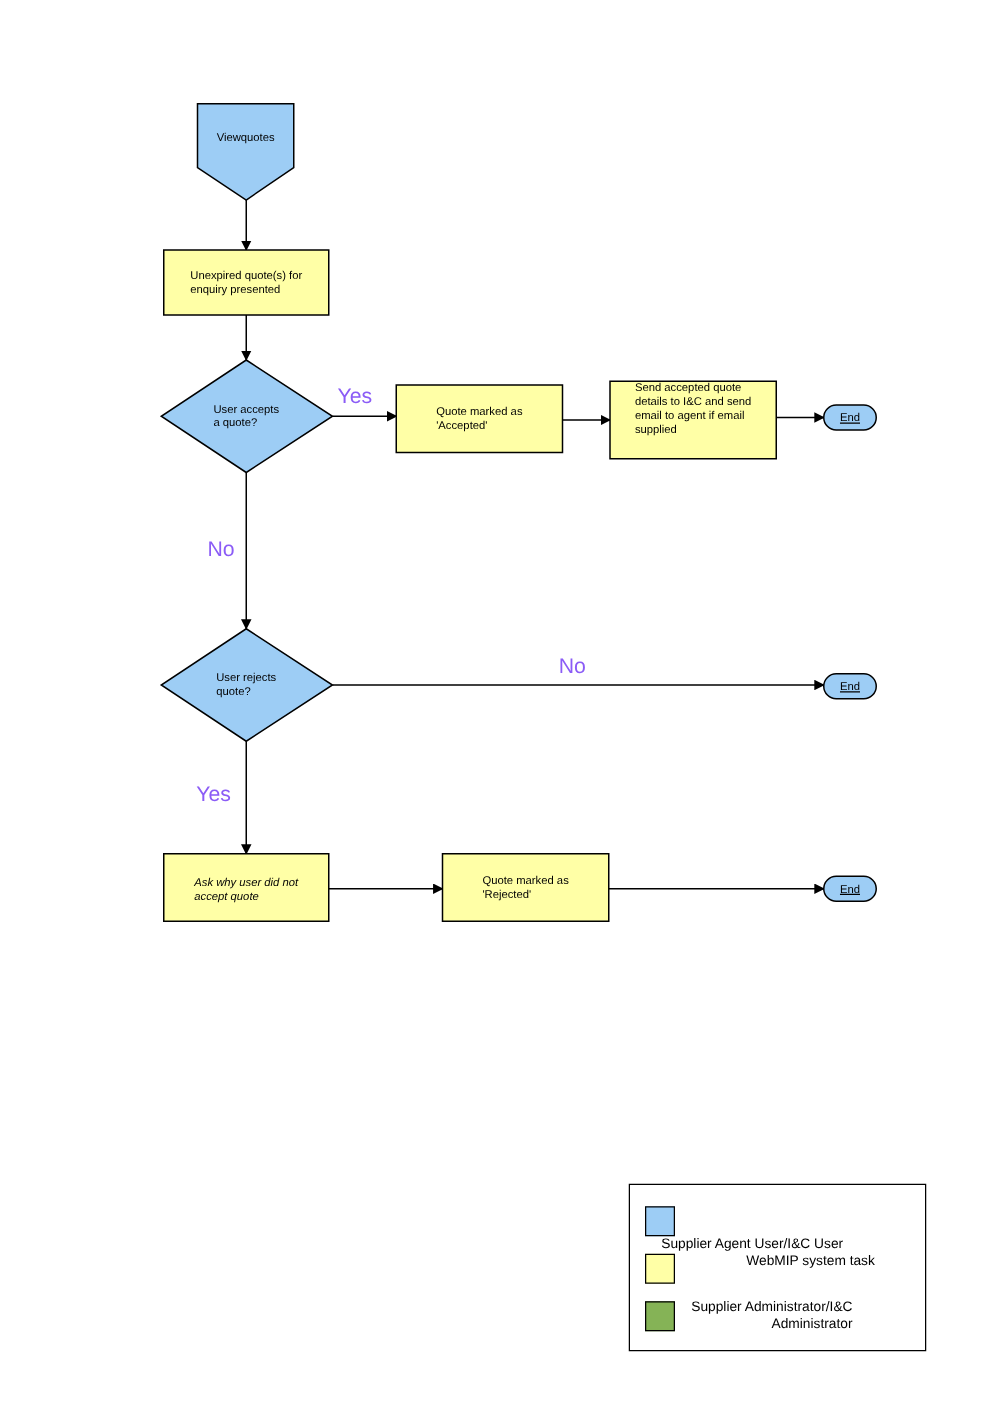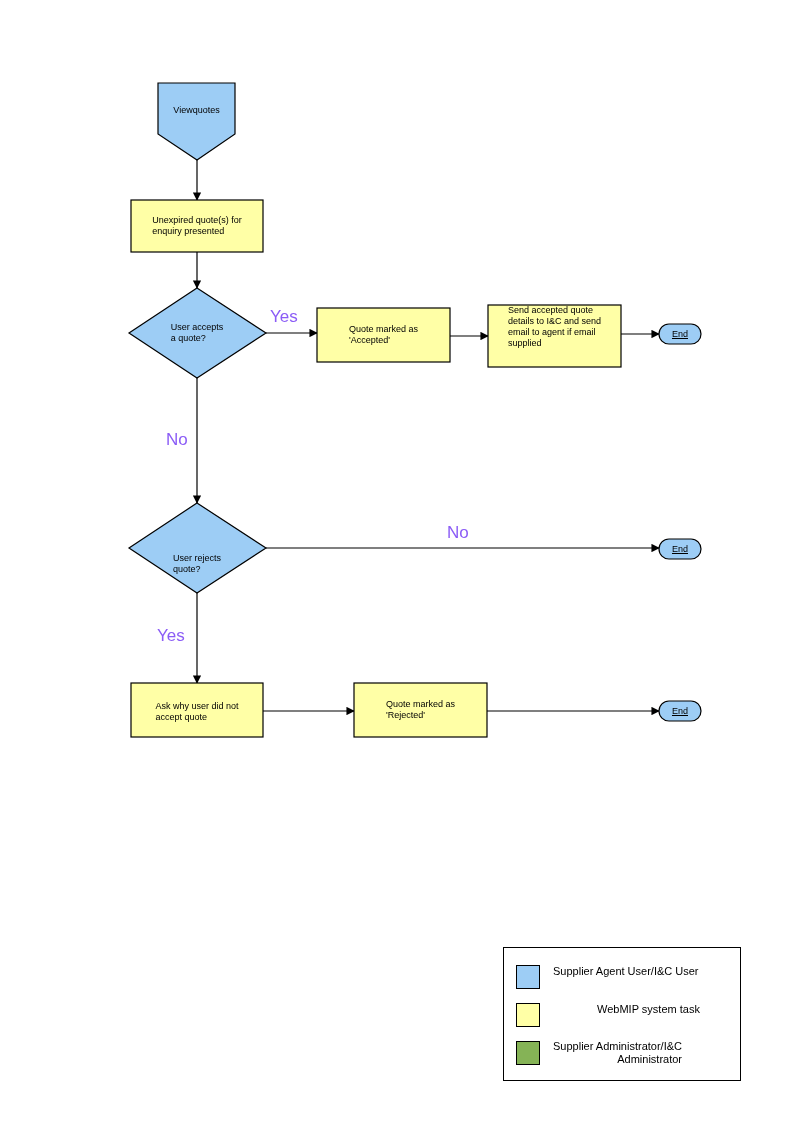--- a/index.html
+++ b/index.html
@@ -152,44 +152,44 @@
   <div class="node-label" style="left:317px; top:308px; width:133px; height:54px;">Quote  marked as
 'Accepted'</div>
 
   <div class="node-label" style="left:488px; top:305px; width:133px; height:44px;">Send accepted quote
 details to I&amp;C and send
 email to agent if email
 supplied</div>
 
   <div class="node-label end-label" style="left:659px; top:324px; width:42px; height:20px;">End</div>
 
-  <div class="node-label" style="left:141px; top:542px; width:112px; height:44px;">User rejects
+  <div class="node-label" style="left:141px; top:526px; width:112px; height:44px;">User rejects
 quote?</div>
 
   <div class="node-label end-label" style="left:659px; top:539px; width:42px; height:20px;">End</div>
 
-  <div class="node-label" style="left:131px; top:683px; width:132px; height:58px;">Ask why user did not
+  <div class="node-label" style="left:131px; top:683px; width:132px; height:58px;font-style:italic;">Ask why user did not
 accept quote</div>
 
   <div class="node-label" style="left:354px; top:683px; width:133px; height:54px;">Quote  marked as
 'Rejected'</div>
 
   <div class="node-label end-label" style="left:659px; top:701px; width:42px; height:20px;">End</div>
 
   <div class="edge-label" style="left:270px; top:307px;">Yes</div>
 
   <div class="edge-label" style="left:166px; top:430px;">No</div>
 
   <div class="edge-label" style="left:447px; top:523px;">No</div>
 
   <div class="edge-label" style="left:157px; top:626px;">Yes</div>
 
   <div id="legend">
 
-    <div class="legend-row" style="top:17px;">
+    <div class="legend-row" style="top:17px;flex-direction:column;">
       <span class="legend-swatch" style="background:#9DCDF5;"></span>
       <span class="legend-text">Supplier Agent User/I&amp;C User</span>
     </div>
 
     <div class="legend-row" style="top:55px;gap:44px;">
       <span class="legend-swatch" style="background:#FFFFA6;"></span>
       <span class="legend-text">WebMIP system task</span>
     </div>
 
     <div class="legend-row" style="top:93px;">

